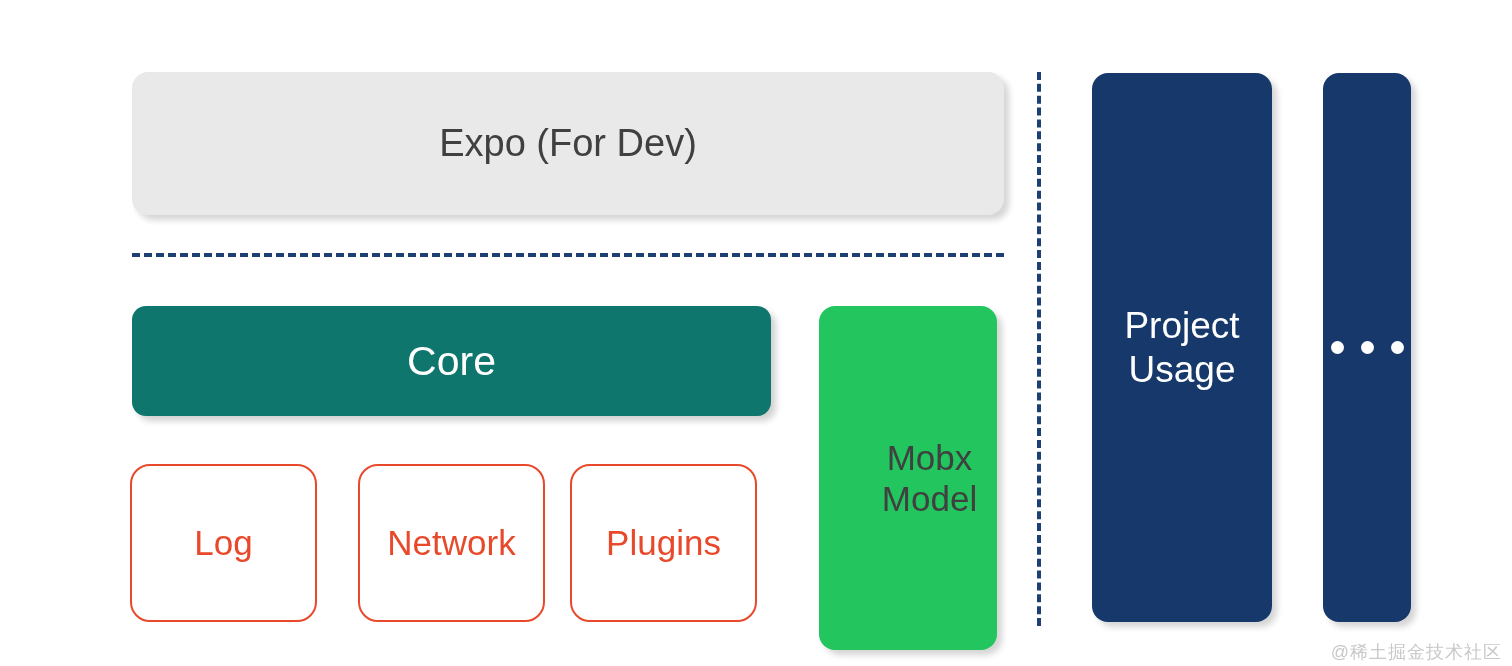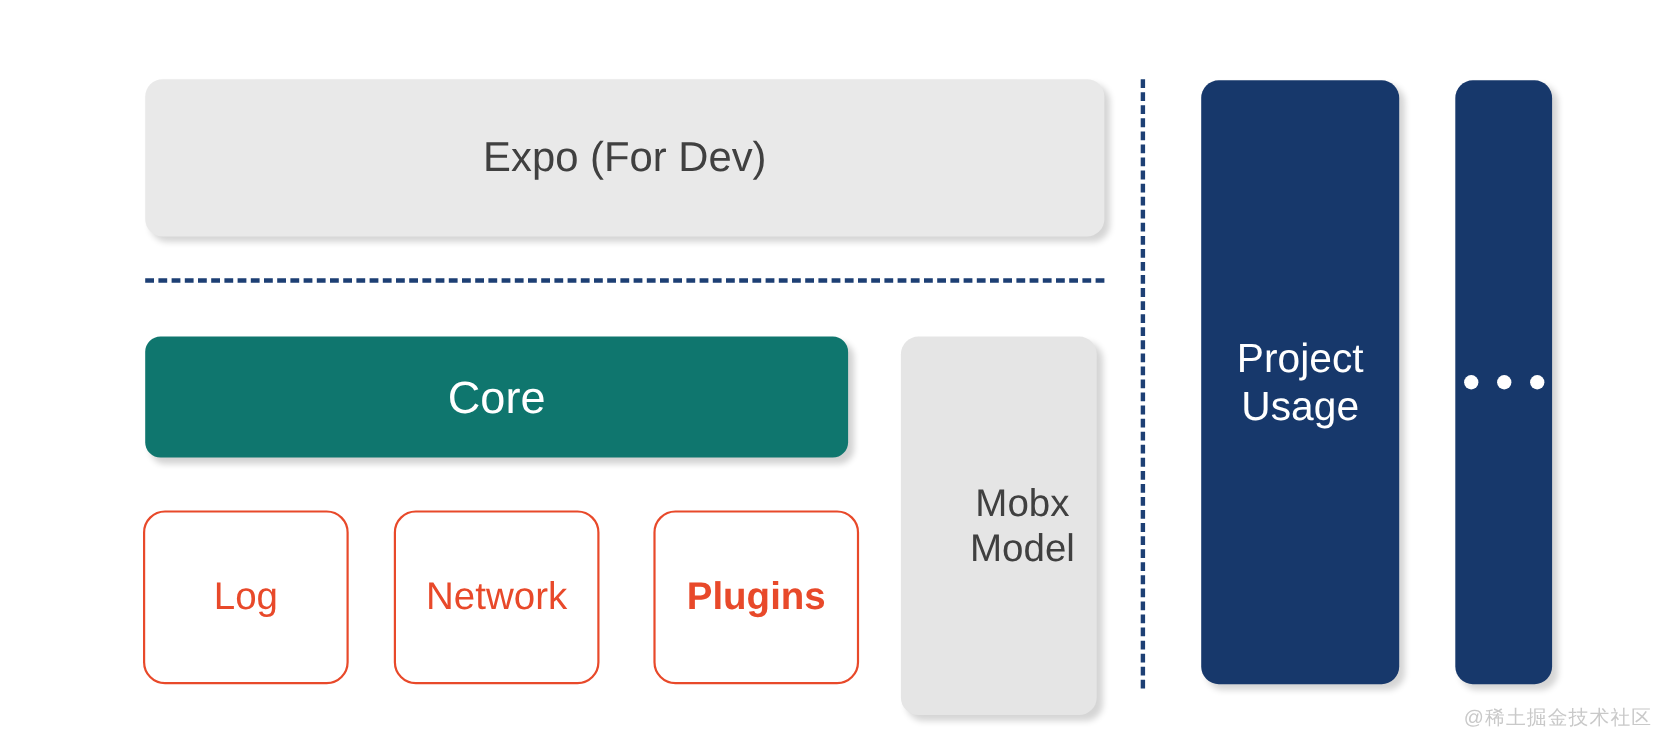--- a/index.html
+++ b/index.html
@@ -67,29 +67,29 @@
     height: 158px;
     background: #ffffff;
     border: 2px solid #e8492a;
     color: #e8492a;
     font-size: 35px;
     font-weight: 400;
     border-radius: 20px;
   }
   .node-sub-0 { left: 114px; }
   .node-sub-1 { left: 342px; }
-  .node-sub-2 { left: 578px; font-weight: bold; }
+  .node-sub-2 { left: 554px; }
 
   
   .node-mobx {
     left: 803px;
     top: 290px;
     width: 178px;
     height: 344px;
-    background: #e5e5e5;
+    background: #22c55e;
     color: #404040;
     font-size: 35px;
     font-weight: 400;
     border-radius: 16px;
     box-shadow: 5px 5px 6px rgba(0,0,0,0.17);
     padding-left: 43px;
   }
 
   
   .node-navy {

